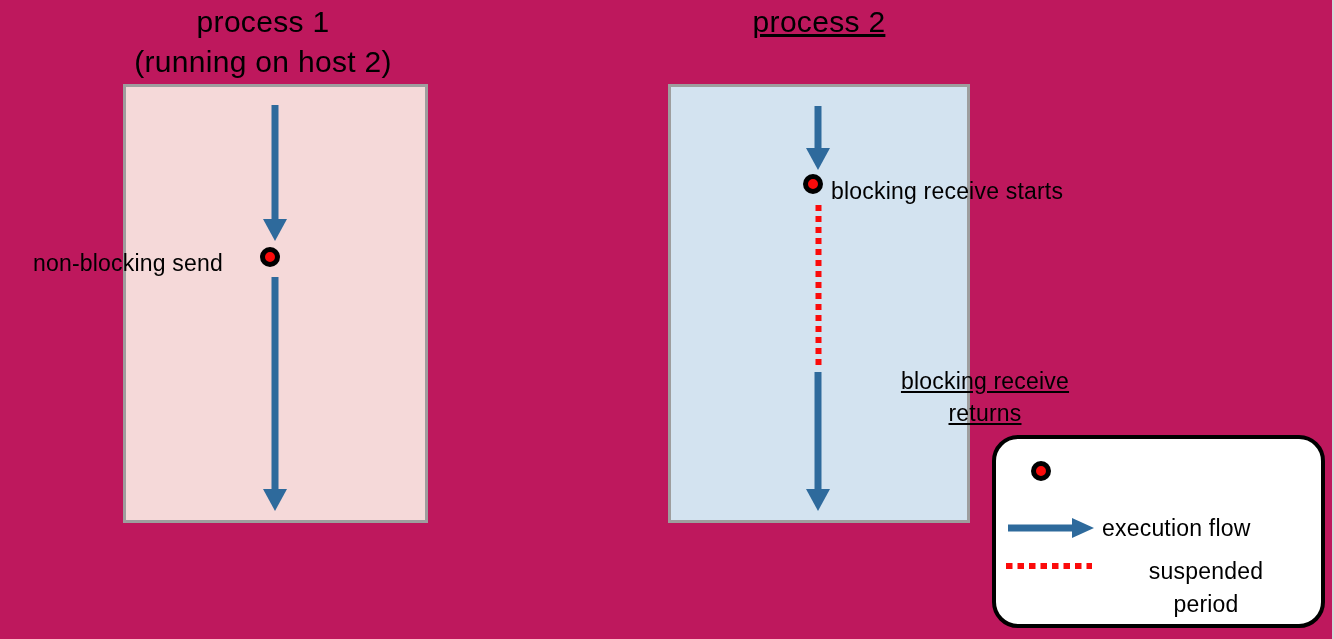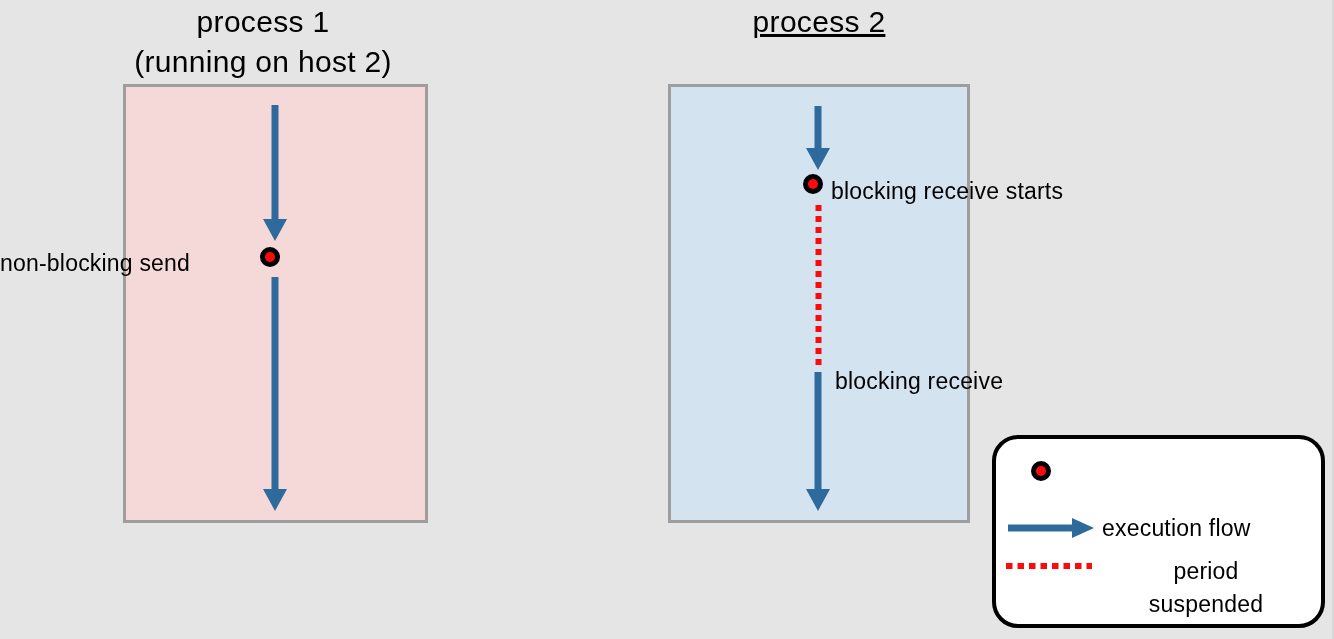--- a/index.html
+++ b/index.html
@@ -10,21 +10,21 @@
     --operation-red:#FB0B0B;
     --suspended-red:#FB0B0B;
     --legend-border:#000000;
     --text-color:#000000;
   }
   *{margin:0;padding:0;box-sizing:border-box;}
   html,body{background:#ffffff;}
   #canvas{
     position:relative;
     width:1334px;height:639px;
-    background:#e5e5e5;
+    background:#be185d;
     overflow:hidden;
     font-family:"Liberation Sans","DejaVu Sans",sans-serif;
     color:var(--text-color);
   }
   .abs{position:absolute;}
   .proc-title{
     text-align:center;
     font-size:30px;
     line-height:40px;
     letter-spacing:0.3px;
@@ -76,21 +76,21 @@
     <polygon class="arrow-head" points="2,114 26,114 14,136"></polygon>
   </svg>
 
   <div class="abs op-circle" style="left:260px;top:247px;"></div>
 
   <svg class="abs" style="left:261px;top:277px;" width="28" height="234" viewBox="0 0 28 234">
     <line class="arrow-line" x1="14" y1="0" x2="14" y2="216"></line>
     <polygon class="arrow-head" points="2,212 26,212 14,234"></polygon>
   </svg>
 
-  <div class="abs label" style="left:0px;top:248px;width:256px;text-align:left;">non-blocking send</div>
+  <div class="abs label" style="left:0px;top:248px;width:256px;text-align:center;">non-blocking send</div>
 
   <div class="abs proc-title" style="left:619px;top:2px;width:400px;text-decoration:underline;">
     <div>process 2</div>
   </div>
 
   <div class="abs proc-box blue" style="left:668px;top:84px;width:302px;height:439px;"></div>
 
   <svg class="abs" style="left:804px;top:106px;" width="28" height="64" viewBox="0 0 28 64">
     <line class="arrow-line" x1="14" y1="0" x2="14" y2="46"></line>
     <polygon class="arrow-head" points="2,42 26,42 14,64"></polygon>
@@ -102,37 +102,38 @@
 
   <svg class="abs" style="left:815px;top:205px;" width="7" height="162" viewBox="0 0 7 162">
     <line class="dot-line" x1="3.5" y1="0" x2="3.5" y2="162" stroke-dasharray="6 5"></line>
   </svg>
 
   <svg class="abs" style="left:804px;top:372px;" width="28" height="139" viewBox="0 0 28 139">
     <line class="arrow-line" x1="14" y1="0" x2="14" y2="121"></line>
     <polygon class="arrow-head" points="2,117 26,117 14,139"></polygon>
   </svg>
 
-  <div class="abs label two-line" style="left:835px;top:365px;width:300px;text-align:left;">
+  <div class="abs label two-line" style="left:835px;top:365px;width:300px;text-align:center;text-decoration:underline;">
     <div>blocking receive</div>
+    <div>returns</div>
   </div>
 
   <div class="abs legend-box" style="left:992px;top:435px;width:333px;height:193px;"></div>
 
   <div class="abs op-circle" style="left:1031px;top:461px;"></div>
 
   <svg class="abs" style="left:1008px;top:517px;" width="88" height="22" viewBox="0 0 88 22">
     <line class="arrow-line" x1="0" y1="11" x2="64" y2="11"></line>
     <polygon class="arrow-head" points="64,1 64,21 86,11"></polygon>
   </svg>
   <div class="abs label" style="left:1102px;top:513px;">execution flow</div>
 
   <svg class="abs" style="left:1006px;top:562px;" width="86" height="8" viewBox="0 0 86 8">
     <line class="dot-line" x1="0" y1="4" x2="86" y2="4" stroke-width="6.5" stroke-dasharray="6.5 5"></line>
   </svg>
   <div class="abs label two-line" style="left:1100px;top:555px;width:212px;text-align:center;line-height:33px;">
+    <div>suspended</div>
     <div>period</div>
-    <div>suspended</div>
   </div>
 
   <div class="abs edge-line" style="right:0;top:0;width:2px;height:639px;"></div>
 
 </div>
 
 </body></html>

